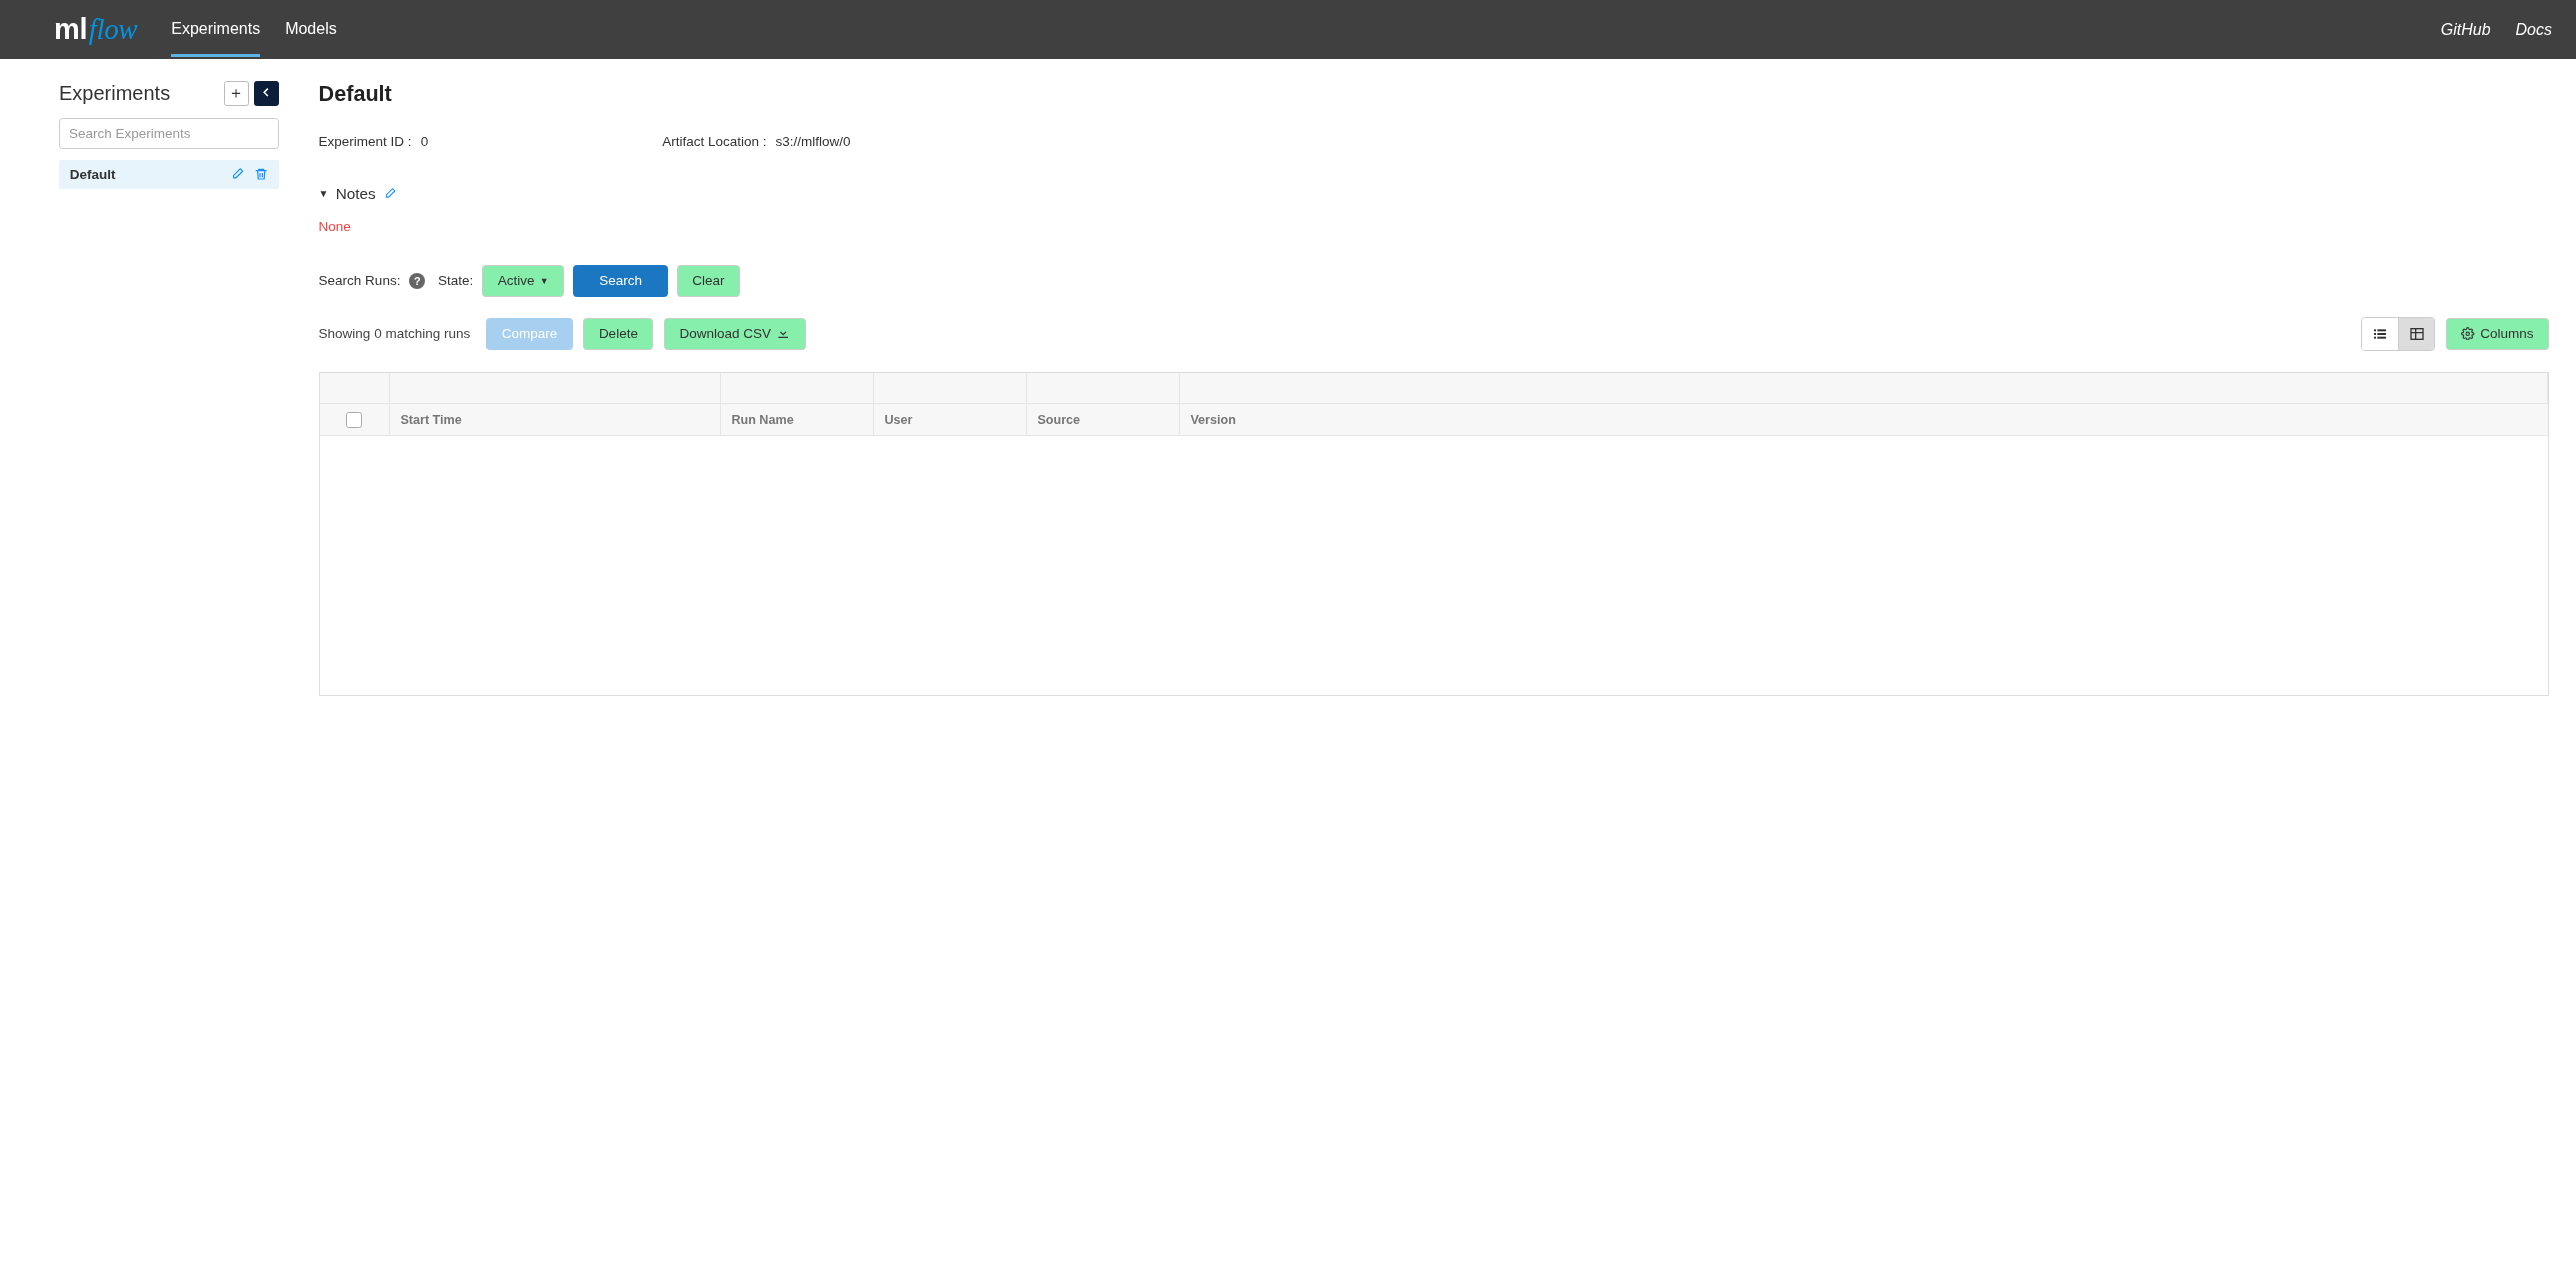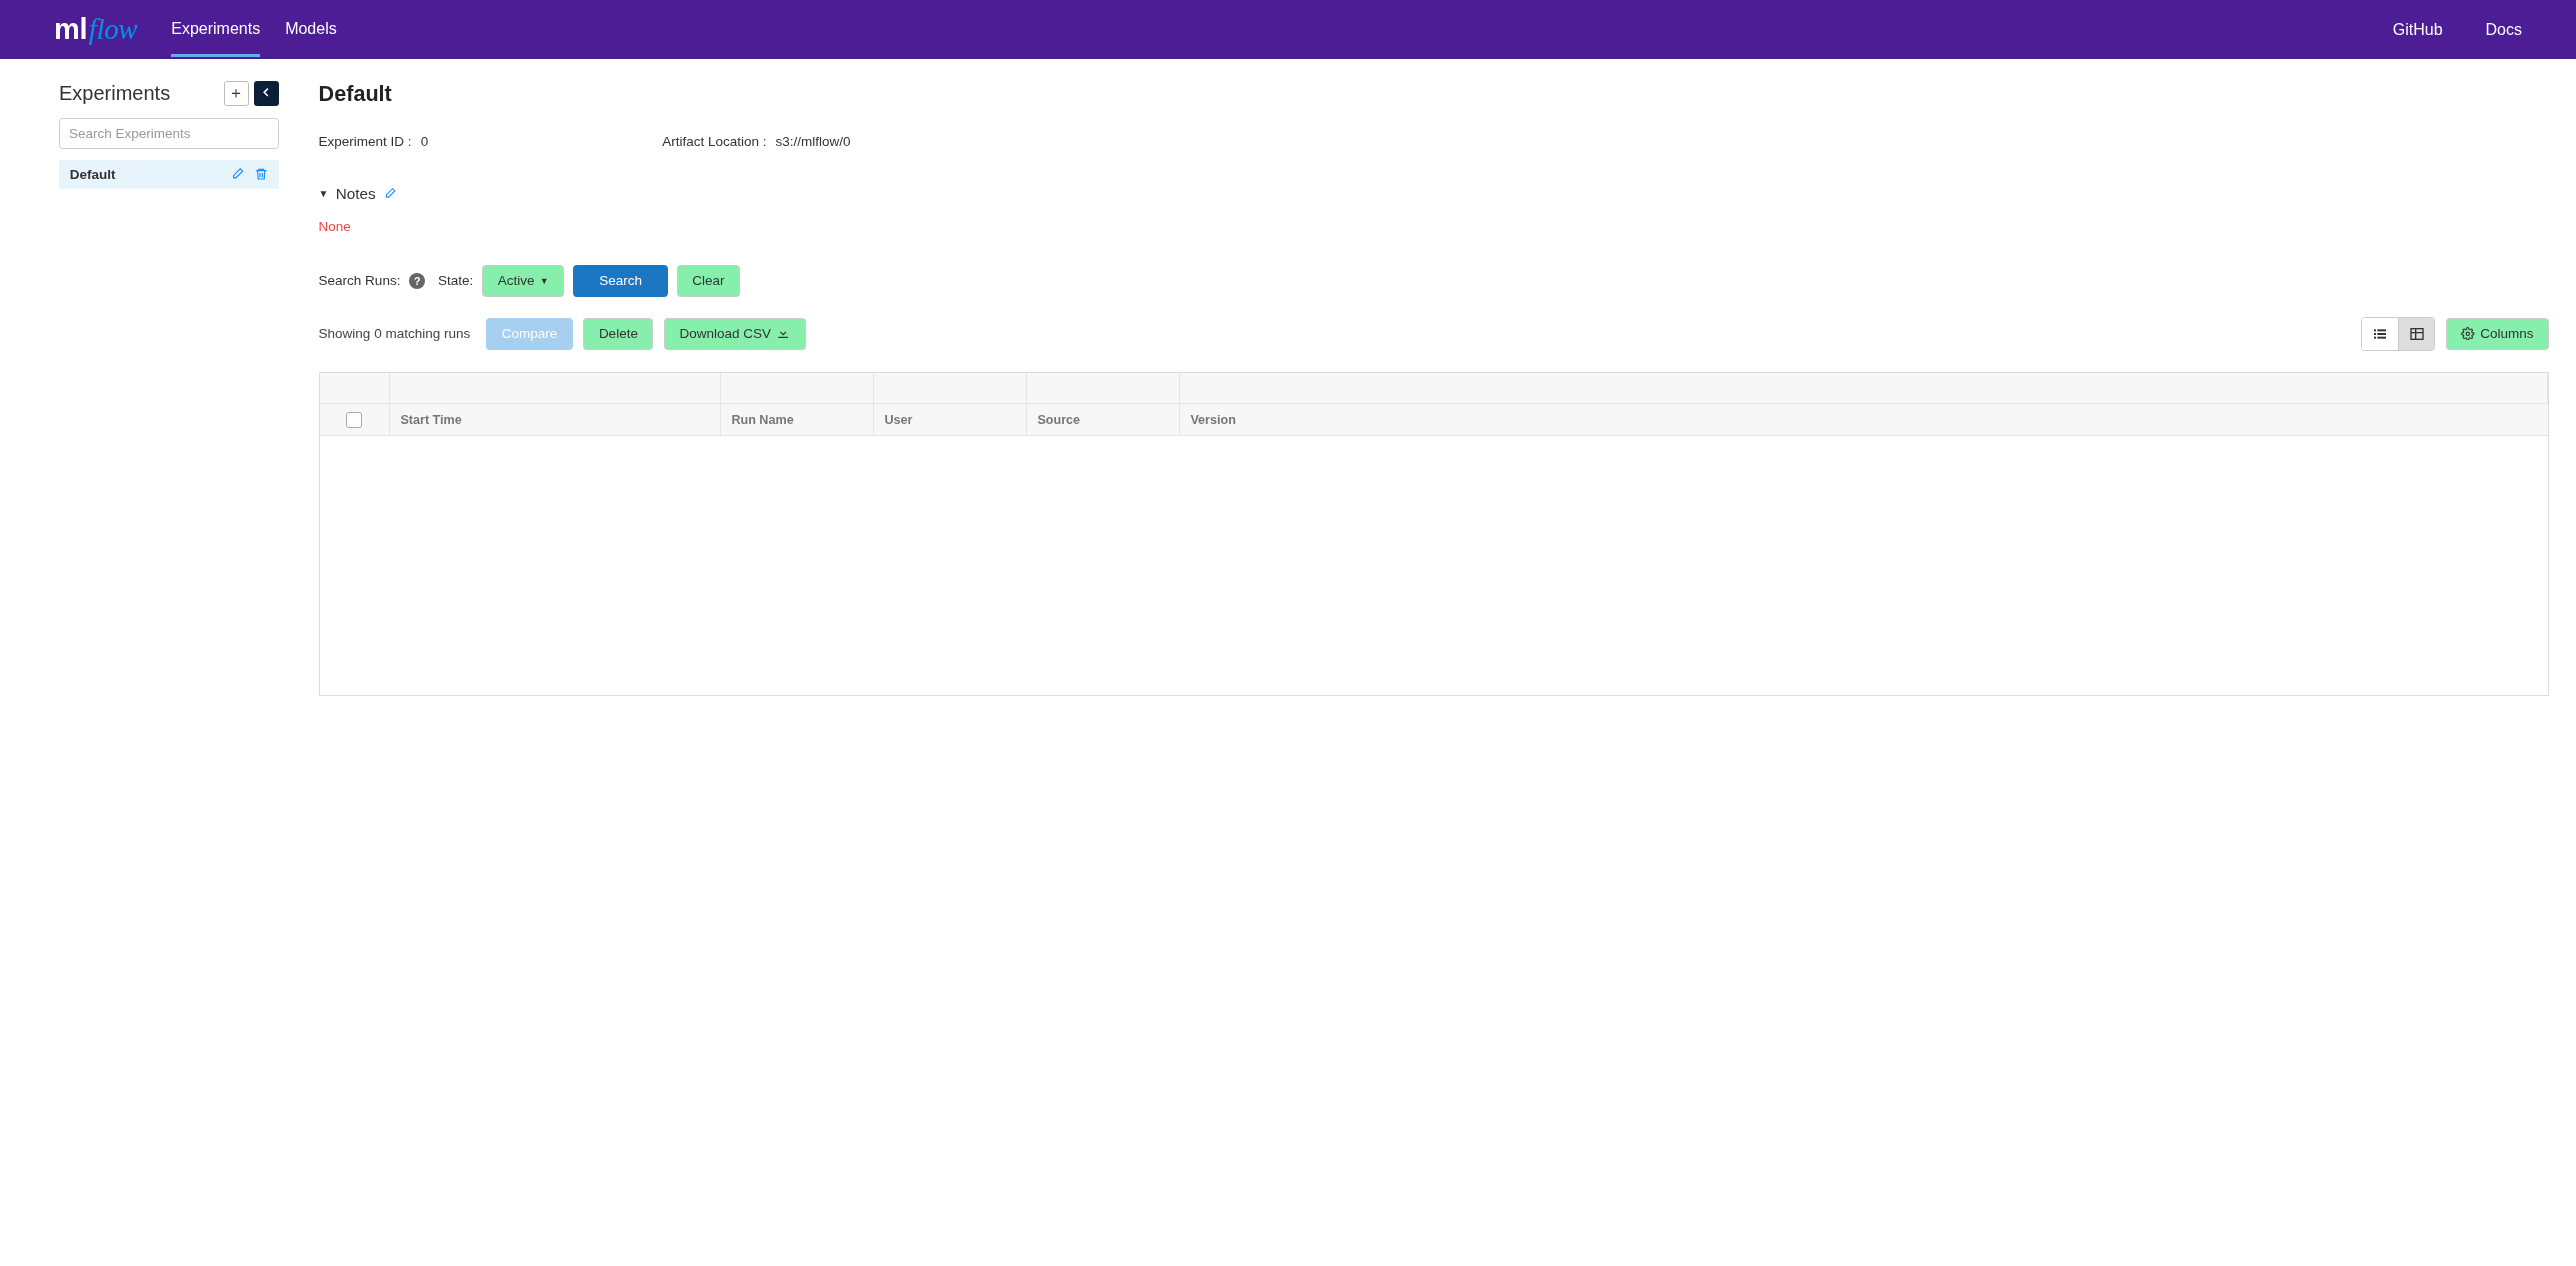--- a/index.html
+++ b/index.html
@@ -1,25 +1,25 @@
 <!DOCTYPE html>
 <html style="font-size:14.4px"><head>
 <meta charset="utf-8">
 <style>
   * { box-sizing: border-box; margin: 0; padding: 0; }
   body { font-family: -apple-system, BlinkMacSystemFont, "Segoe UI", Helvetica, Arial, sans-serif; font-size: 12.6px; color: #333; background: #fff; }
   
-  .topbar { background: #4c1d95; height: 59px; display: flex; align-items: center; padding: 0 54px 0 54px; color: #fff; }
+  .topbar { background: #404040; height: 59px; display: flex; align-items: center; padding: 0 24px 0 54px; color: #fff; }
   .logo { display: flex; align-items: baseline; font-size: 29px; font-weight: 600; margin-right: 34px; letter-spacing: -0.4px; }
   .logo-ml { color: #fff; }
   .logo-flow { color: #0194e2; font-style: italic; font-family: Georgia, serif; font-weight: 400; margin-left: 1.8px; }
   .nav-tabs { display: flex; gap: 25px; }
   .nav-tab { color: #fff; font-size: 16px; padding: 18px 0 15.3px 0; border-bottom: 3.6px solid transparent; cursor: pointer; }
   .nav-tab.active { border-bottom-color: #5cb3e4; }
-  .nav-right { margin-left: auto; display: flex; gap: 43px; }
+  .nav-right { margin-left: auto; display: flex; gap: 25px; font-style: italic; }
   .nav-link { color: #fff; font-size: 16px; cursor: pointer; }
   
   .body-wrap { display: flex; padding: 21.6px 0 0 0; }
   
   .sidebar { width: 306px; padding: 0 27px 0 59px; flex-shrink: 0; }
   .sidebar-header { display: flex; align-items: center; margin-bottom: 12.6px; }
   .sidebar-title { font-size: 20px; color: #333; }
   .sidebar-btns { margin-left: auto; display: flex; gap: 5.4px; }
   .sq-btn { width: 25px; height: 25px; border: 0.9px solid #bbb; border-radius: 2.7px; display: flex; align-items: center; justify-content: center; cursor: pointer; background: #fff; font-size: 16px; color: #333; }
   .sq-btn.dark { background: #0b1f3a; border-color: #0b1f3a; color: #fff; }

